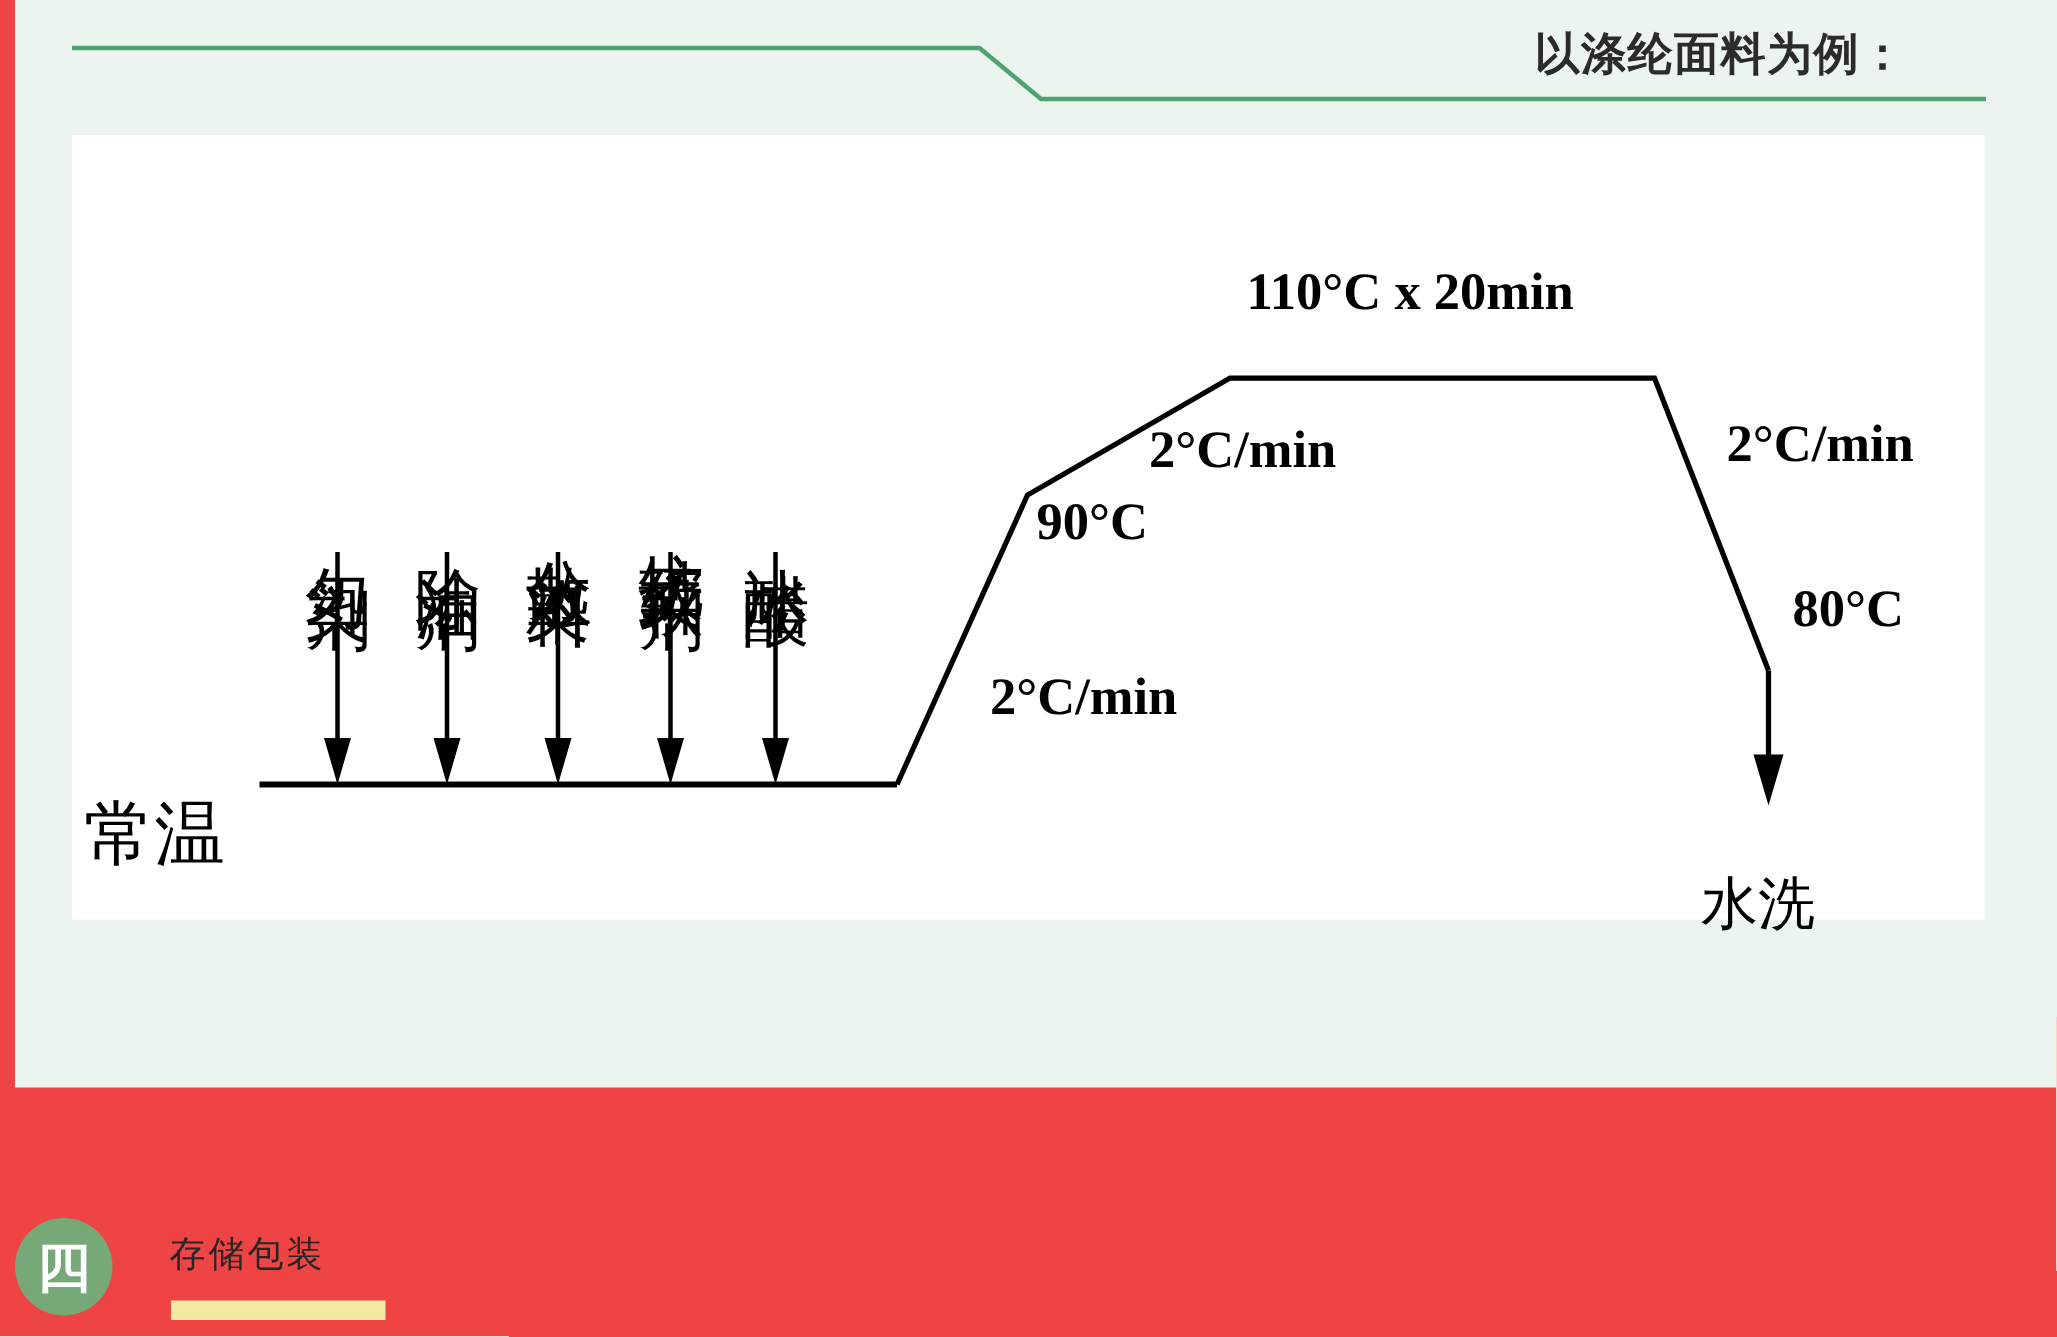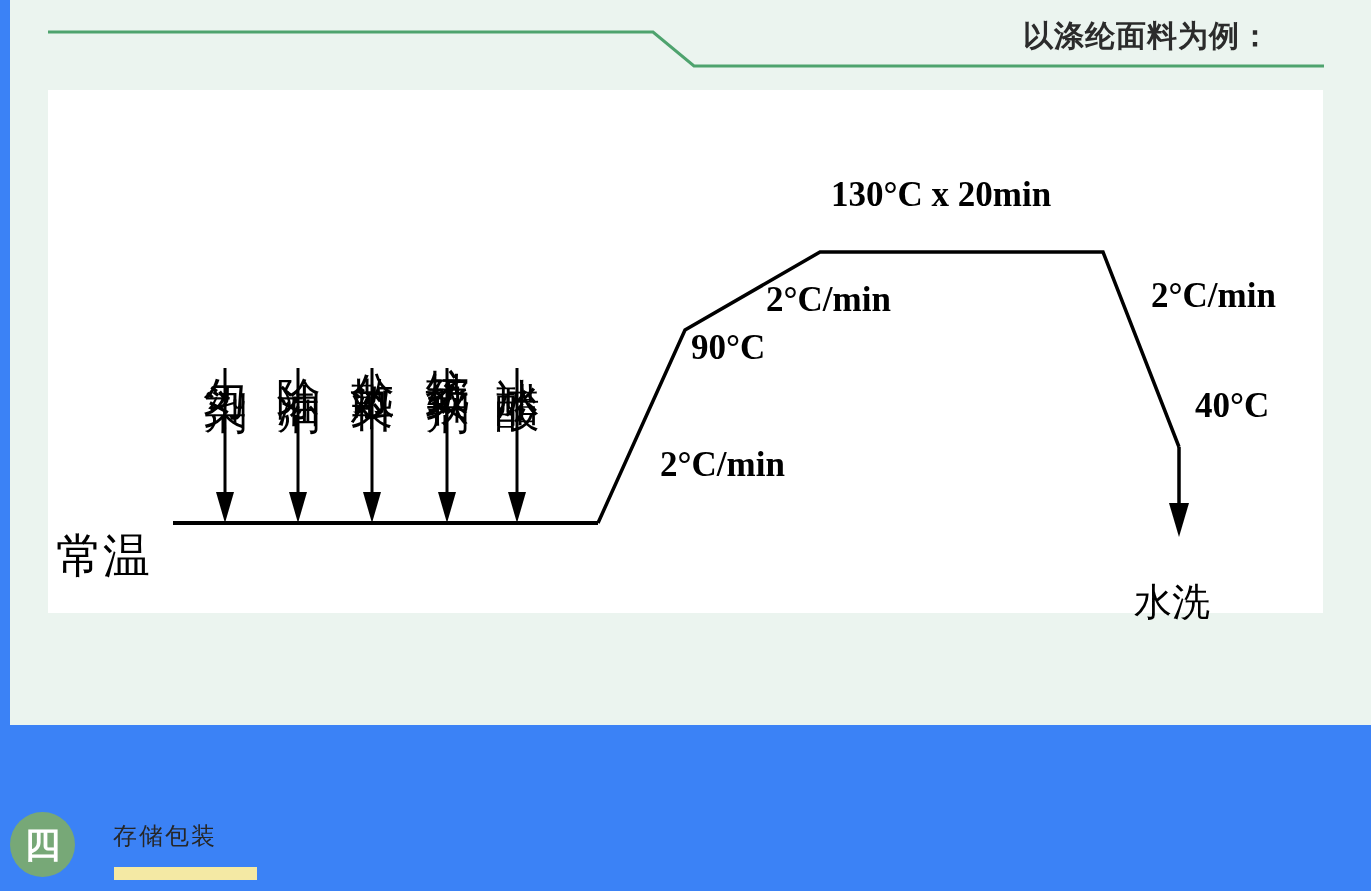--- a/index.html
+++ b/index.html
@@ -1,16 +1,16 @@
 <!DOCTYPE html>
 <html><head>
 <meta charset="utf-8">
 <style>
   html,body{margin:0;padding:0;background:#ffffff;}
-  .page{position:relative;width:1371px;height:891px;background:#3b82f6;overflow:hidden;
+  .page{position:relative;width:1371px;height:891px;background:#ef4444;overflow:hidden;
         font-family:"Liberation Sans","DejaVu Sans",sans-serif;}
   
   .green-panel{position:absolute;left:10px;top:0;width:1361px;height:725px;background:#ebf4ef;}
   
   .top-line{position:absolute;left:0;top:0;}
   
   .note{position:absolute;top:16px;right:100px;font-size:30px;font-weight:700;color:#2b2b2b;
         letter-spacing:1px;white-space:nowrap;}
   
   .diagram{position:absolute;left:48px;top:90px;width:1275px;height:523px;background:#ffffff;}
@@ -83,23 +83,23 @@
     <div class="vlabel vl-0">匀染剂</div>
     <div class="vlabel vl-1">除油剂</div>
     <div class="vlabel vl-2">分散染料</div>
     <div class="vlabel vl-3">抗皱柔软剂</div>
     <div class="vlabel vl-4">冰醋酸</div>
 
     <div class="dlab cjk-big lab-start">常温</div>
     <div class="dlab rate lab-heat1">2°C/min</div>
     <div class="dlab rate lab-80">90°C</div>
     <div class="dlab rate lab-heat2">2°C/min</div>
-    <div class="dlab rate lab-hold">130°C x 20min</div>
+    <div class="dlab rate lab-hold">110°C x 20min</div>
     <div class="dlab rate lab-cool">2°C/min</div>
-    <div class="dlab rate lab-60">40°C</div>
+    <div class="dlab rate lab-60">80°C</div>
     <div class="dlab cjk-big lab-wash">水洗</div>
   </div>
 
   <div class="badge">四</div>
   <div class="yellow-bar"></div>
   <div class="section-title">存储包装</div>
 
 </div>
 
 </body></html>

